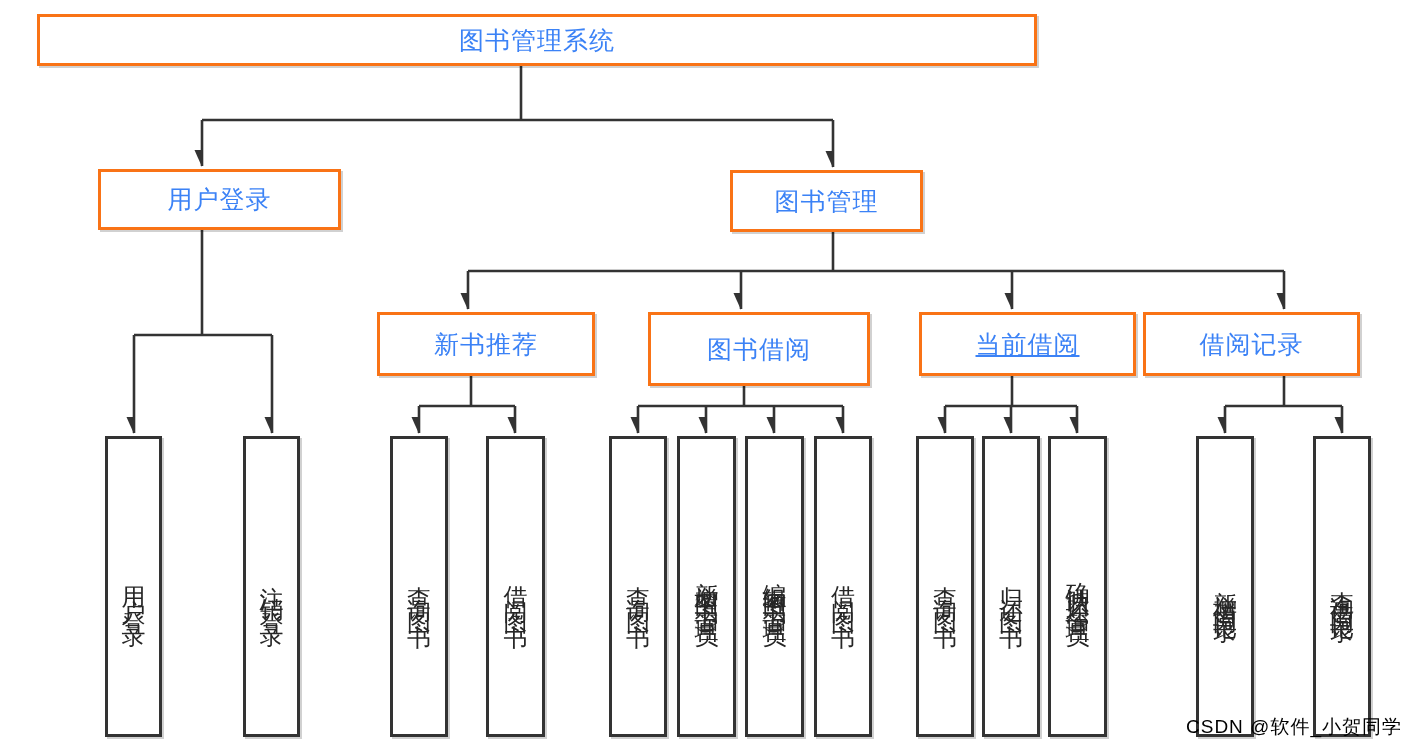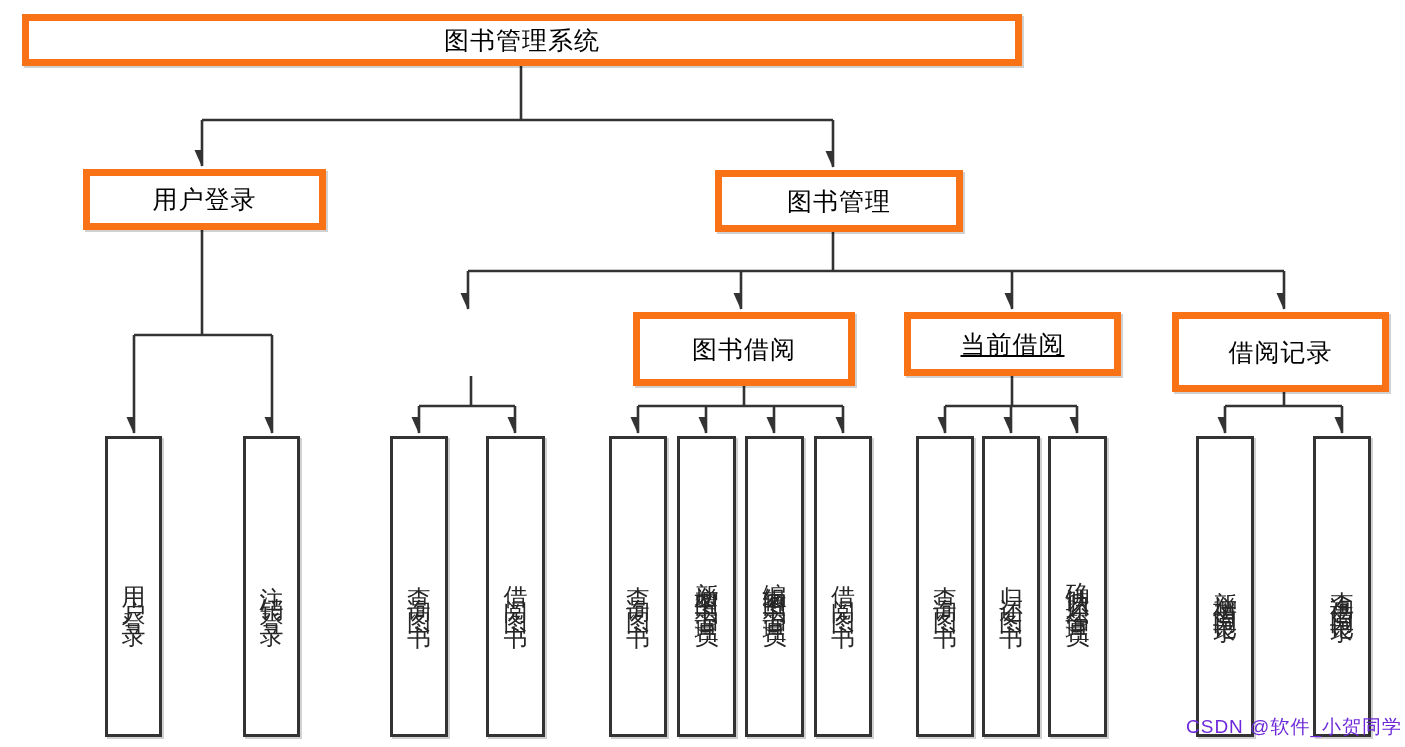--- a/index.html
+++ b/index.html
@@ -7,27 +7,28 @@
     position:relative;
     width:1405px;height:747px;
     background:#ffffff;
     font-family:"Liberation Sans", sans-serif;
     overflow:hidden;
   }
   #wires{position:absolute;left:0;top:0;width:1405px;height:747px;}
   .hnode{
     position:absolute;
     box-sizing:border-box;
-    border:7px solid #f97316;
+    border:3px solid #f97316;
     background:#ffffff;
     display:flex;align-items:center;justify-content:center;
-    font-size:25px;color:#000000;
+    font-size:25px;color:#3b82f6;
     box-shadow:2px 2px 0 rgba(0,0,0,0.18);
     letter-spacing:1px;
     z-index:2;
+    margin-left:15px;
   }
   .leaf{
     position:absolute;
     box-sizing:border-box;
     border:3px solid #333333;
     background:#ffffff;
     display:flex;align-items:center;justify-content:center;
     font-size:24px;color:#262626;
     box-shadow:2px 2px 0 rgba(0,0,0,0.18);
     top:436px;height:301px;
@@ -35,21 +36,21 @@
   }
   .leaf .vtext{
     writing-mode:vertical-rl;
     text-orientation:mixed;
     white-space:nowrap;
   }
   .leaf.short .vtext{letter-spacing:13px;margin-bottom:-13px;}
   .leaf.long  .vtext{letter-spacing:6px;margin-bottom:-6px;}
   #watermark{
     position:absolute;left:1186px;top:714px;
-    font-size:19px;color:#6d28d9;
+    font-size:19px;color:#000000;
     letter-spacing:1px;
     z-index:3;
   }
 </style>
 </head>
 <body>
 
 <div id="stage">
 
   <svg id="wires" viewBox="0 0 1405 747" xmlns="http://www.w3.org/2000/svg">
@@ -102,31 +103,34 @@
     </g>
   </svg>
 
   <div class="hnode" style="left:22px;top:14px;width:1000px;height:52px;">
     <span>图书管理系统</span>
   </div>
 
   <div class="hnode" style="left:83px;top:169px;width:243px;height:61px;">
     <span>用户登录</span>
   </div>
-  <div class="hnode" style="left:715px;top:170px;width:248px;height:62px;">
+  <div class="hnode" style="left:715px;top:170px;width:193px;height:62px;">
     <span>图书管理</span>
   </div>
 
+  <div class="hnode" style="left:362px;top:312px;width:218px;height:64px;">
+    <span>新书推荐</span>
+  </div>
   <div class="hnode" style="left:633px;top:312px;width:222px;height:74px;">
     <span>图书借阅</span>
   </div>
   <div class="hnode" style="left:904px;top:312px;width:217px;height:64px;text-decoration:underline;">
     <span>当前借阅</span>
   </div>
-  <div class="hnode" style="left:1172px;top:312px;width:217px;height:80px;justify-content:center;">
+  <div class="hnode" style="left:1128px;top:312px;width:217px;height:64px;justify-content:center;">
     <span>借阅记录</span>
   </div>
 
   <div class="leaf short" style="left:105px;width:57px;">
     <span class="vtext">用户登录</span>
   </div>
   <div class="leaf short" style="left:243px;width:57px;">
     <span class="vtext">注销登录</span>
   </div>
 

